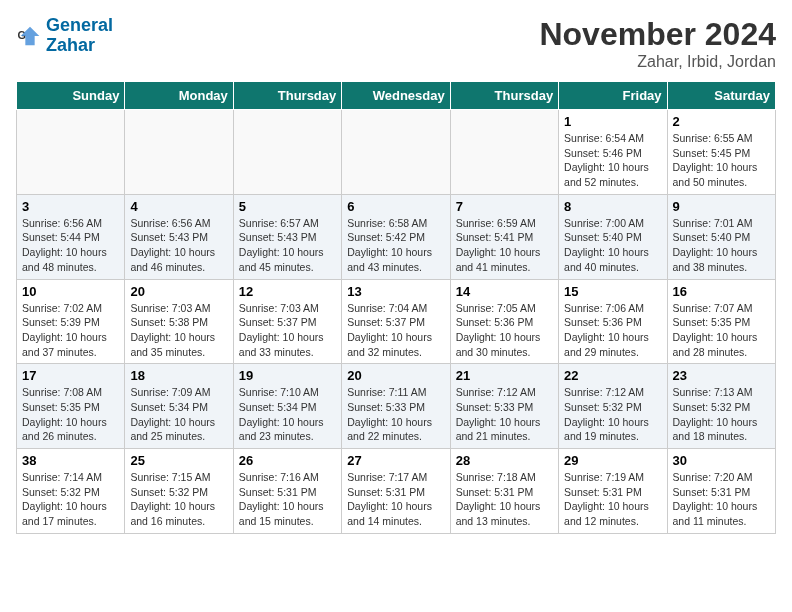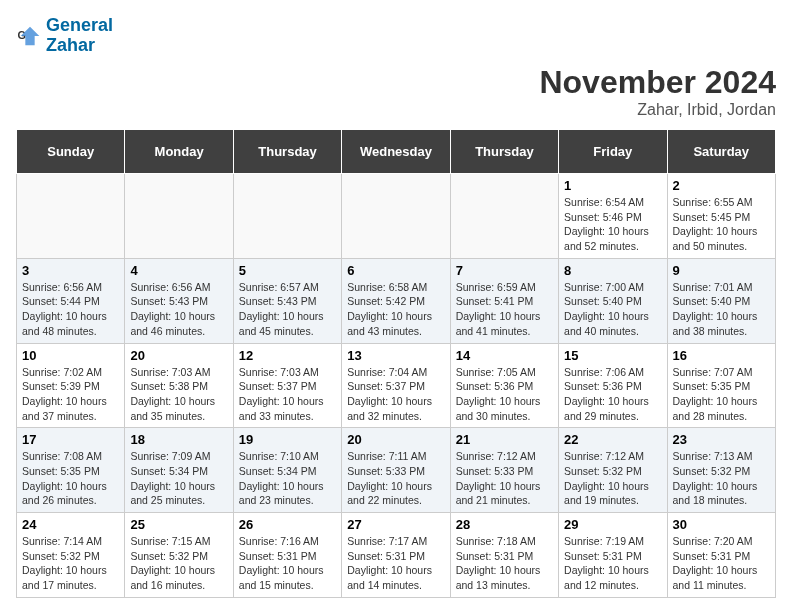--- a/index.html
+++ b/index.html
@@ -34,37 +34,36 @@
       height: 28px;
       margin-right: 2px;
     }
     .title-block {
       text-align: right;
     }
     .month-title {
       font-size: 32px;
       font-weight: bold;
       color: #333;
-      margin-top: 48px;
     }
     .location {
       font-size: 16px;
       color: #555;
       text-align: right;
     }
     table {
       width: 100%;
       border-collapse: collapse;
       font-size: 11px;
     }
     th {
-      background-color: #404040;
+      background-color: #0f766e;
       color: #fff;
-      text-align: center;
-      padding: 14px 5px;
+      text-align: right;
+      padding: 6px 5px;
       font-size: 13px;
       font-weight: bold;
       border: 1px solid #fff;
     }
     td {
       border: 1px solid #ccc;
       vertical-align: top;
       padding: 4px 5px;
       width: calc(100% / 7);
       min-height: 80px;
@@ -221,21 +220,21 @@
           <span class="day-num">22</span>
           <div class="day-info">Sunrise: 7:12 AM<br>Sunset: 5:32 PM<br>Daylight: 10 hours<br>and 19 minutes.</div>
         </td>
         <td>
           <span class="day-num">23</span>
           <div class="day-info">Sunrise: 7:13 AM<br>Sunset: 5:32 PM<br>Daylight: 10 hours<br>and 18 minutes.</div>
         </td>
       </tr>
       <tr>
         <td>
-          <span class="day-num">24</span>
+          <span class="day-num">38</span>
           <div class="day-info">Sunrise: 7:14 AM<br>Sunset: 5:32 PM<br>Daylight: 10 hours<br>and 17 minutes.</div>
         </td>
         <td>
           <span class="day-num">25</span>
           <div class="day-info">Sunrise: 7:15 AM<br>Sunset: 5:32 PM<br>Daylight: 10 hours<br>and 16 minutes.</div>
         </td>
         <td>
           <span class="day-num">26</span>
           <div class="day-info">Sunrise: 7:16 AM<br>Sunset: 5:31 PM<br>Daylight: 10 hours<br>and 15 minutes.</div>
         </td>

